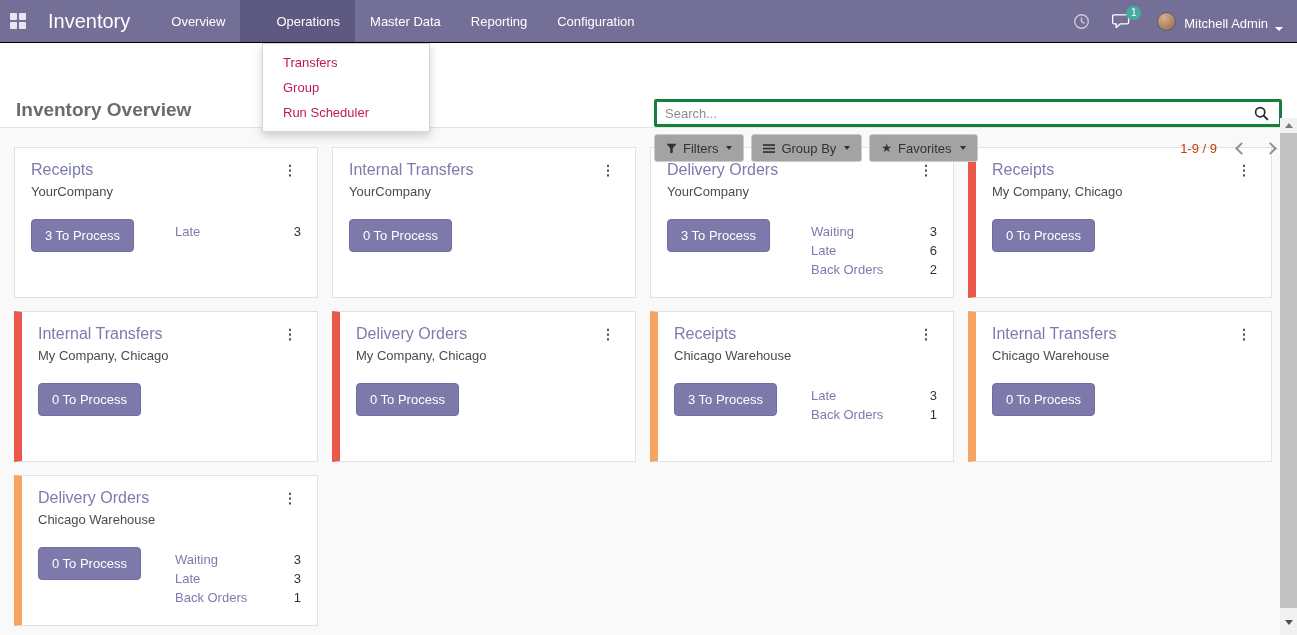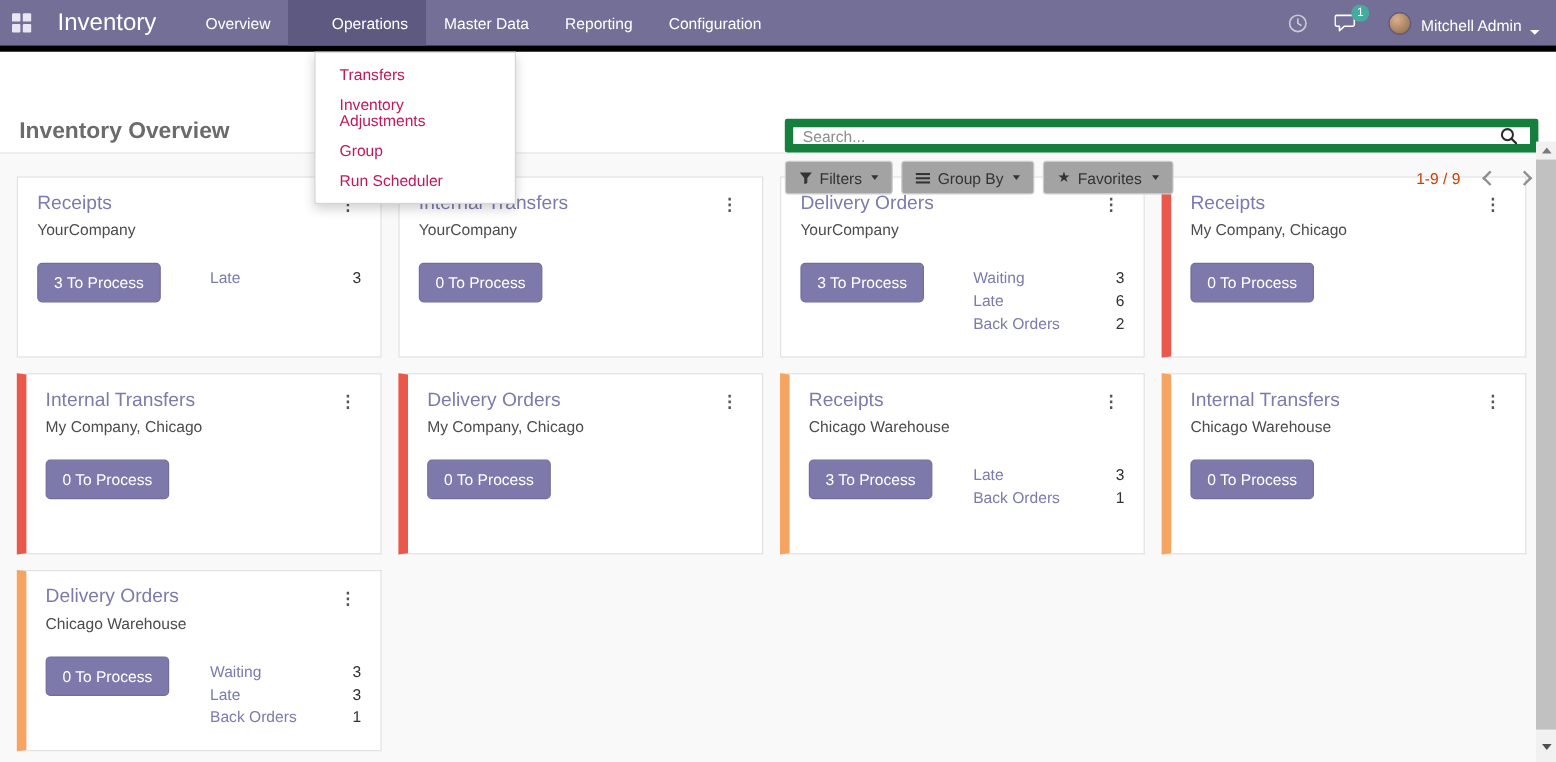--- a/index.html
+++ b/index.html
@@ -10,21 +10,21 @@
     position:relative;
     font-size:13px;
     color:#333;
   }
 
   
   .navbar {
     position:absolute; top:0; left:0; right:0; height:43px;
     background:#746f96; color:#fff;
     display:flex; align-items:stretch;
-    border-bottom:5px solid #000000;
+    border-bottom:1px solid #000000;
     z-index:60;
   }
   .apps-btn { display:flex; align-items:center; padding:0 8px 0 10px; cursor:pointer; }
   .apps-grid { display:grid; grid-template-columns:7px 7px; grid-template-rows:7px 7px; gap:2px; }
   .apps-grid span { background:#e8e6f2; border-radius:1px; }
   .brand { display:flex; align-items:center; font-size:20px; padding:0 26px 0 14px; cursor:pointer; }
   .nav-menu { display:flex; align-items:stretch; }
   .nav-item { display:flex; align-items:center; padding:0 15px; font-size:13px; cursor:pointer; }
   .nav-item.active { background:#5d5980;padding-left:36px; }
   .systray { margin-left:auto; display:flex; align-items:center; padding-right:14px; }
@@ -54,21 +54,21 @@
   .dropdown-item { padding:6px 20px; font-size:13px; color:#be185d; cursor:pointer; line-height:13px; }
 
   
   .control-panel {
     position:absolute; top:43px; left:0; right:0; height:85px;
     background:#fff; border-bottom:1px solid #e3e3e3; z-index:10;
   }
   .cp-title { position:absolute; left:16px; top:56px; font-size:19px; color:#6b6b6b; }
   .search-box {
     position:absolute; left:654px; top:56px; width:628px; height:28px;
-    background:#fff; border:7px solid #15803d; border-radius:2px;
+    background:#fff; border:3px solid #15803d; border-radius:2px;
     display:flex; align-items:center;
   }
   .search-box input {
     flex:1; border:none; outline:none; font-size:13px; color:#333;
     padding:0 8px; font-family:"Liberation Sans", sans-serif; background:transparent;
   }
   .search-box input::placeholder { color:#8d8d8d; }
   .search-mag { padding:0 9px 0 4px; display:flex; align-items:center; cursor:pointer; }
   .cp-buttons { position:absolute; left:654px; top:91px; display:flex; }
   .cp-btn {
@@ -157,21 +157,20 @@
     <div class="user-menu">
       <span class="avatar"></span>
       <span class="user-name">Mitchell Admin</span>
       <span class="caret-down-w"></span>
     </div>
   </div>
 </header>
 
 <div class="dropdown">
     <div class="dropdown-item">Transfers</div>
-    <div class="dropdown-item">Inventory Adjustments</div>
     <div class="dropdown-item">Group</div>
     <div class="dropdown-item">Run Scheduler</div>
   </div>
 
 <section class="control-panel">
   <h1 class="cp-title">Inventory Overview</h1>
 
   <div class="search-box">
     <input type="text" placeholder="Search..." style="">
     <span class="search-mag">

